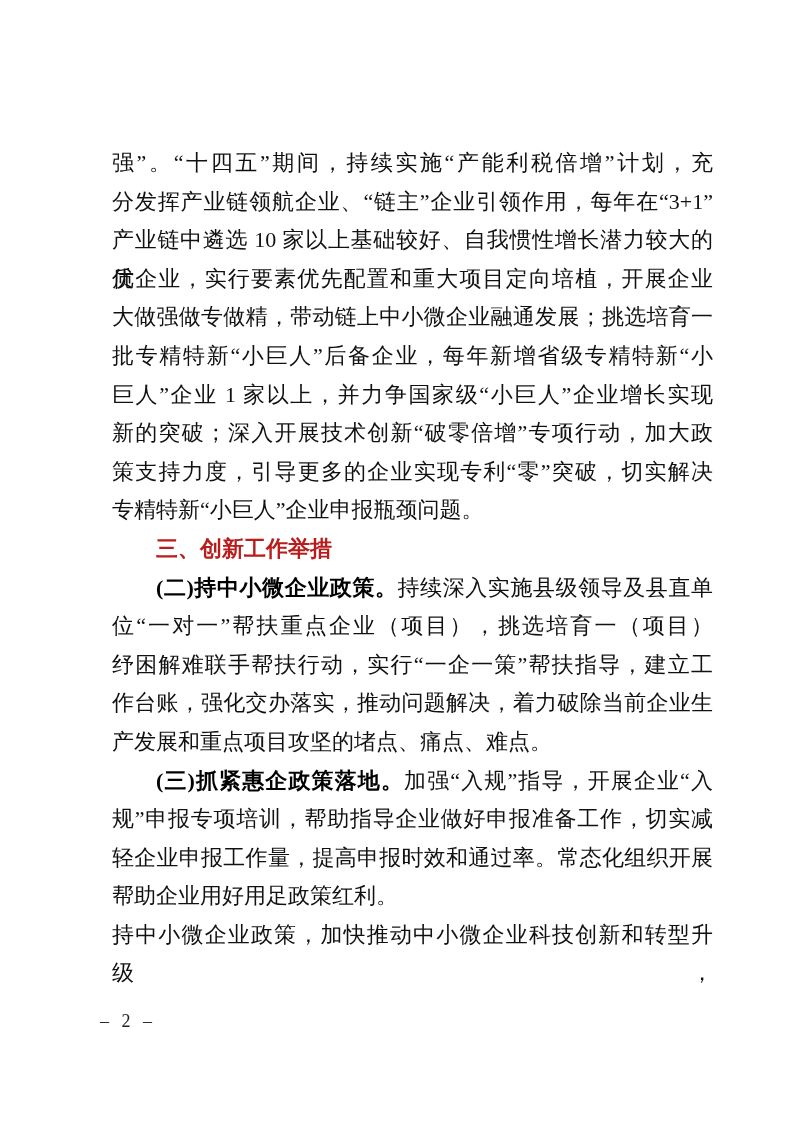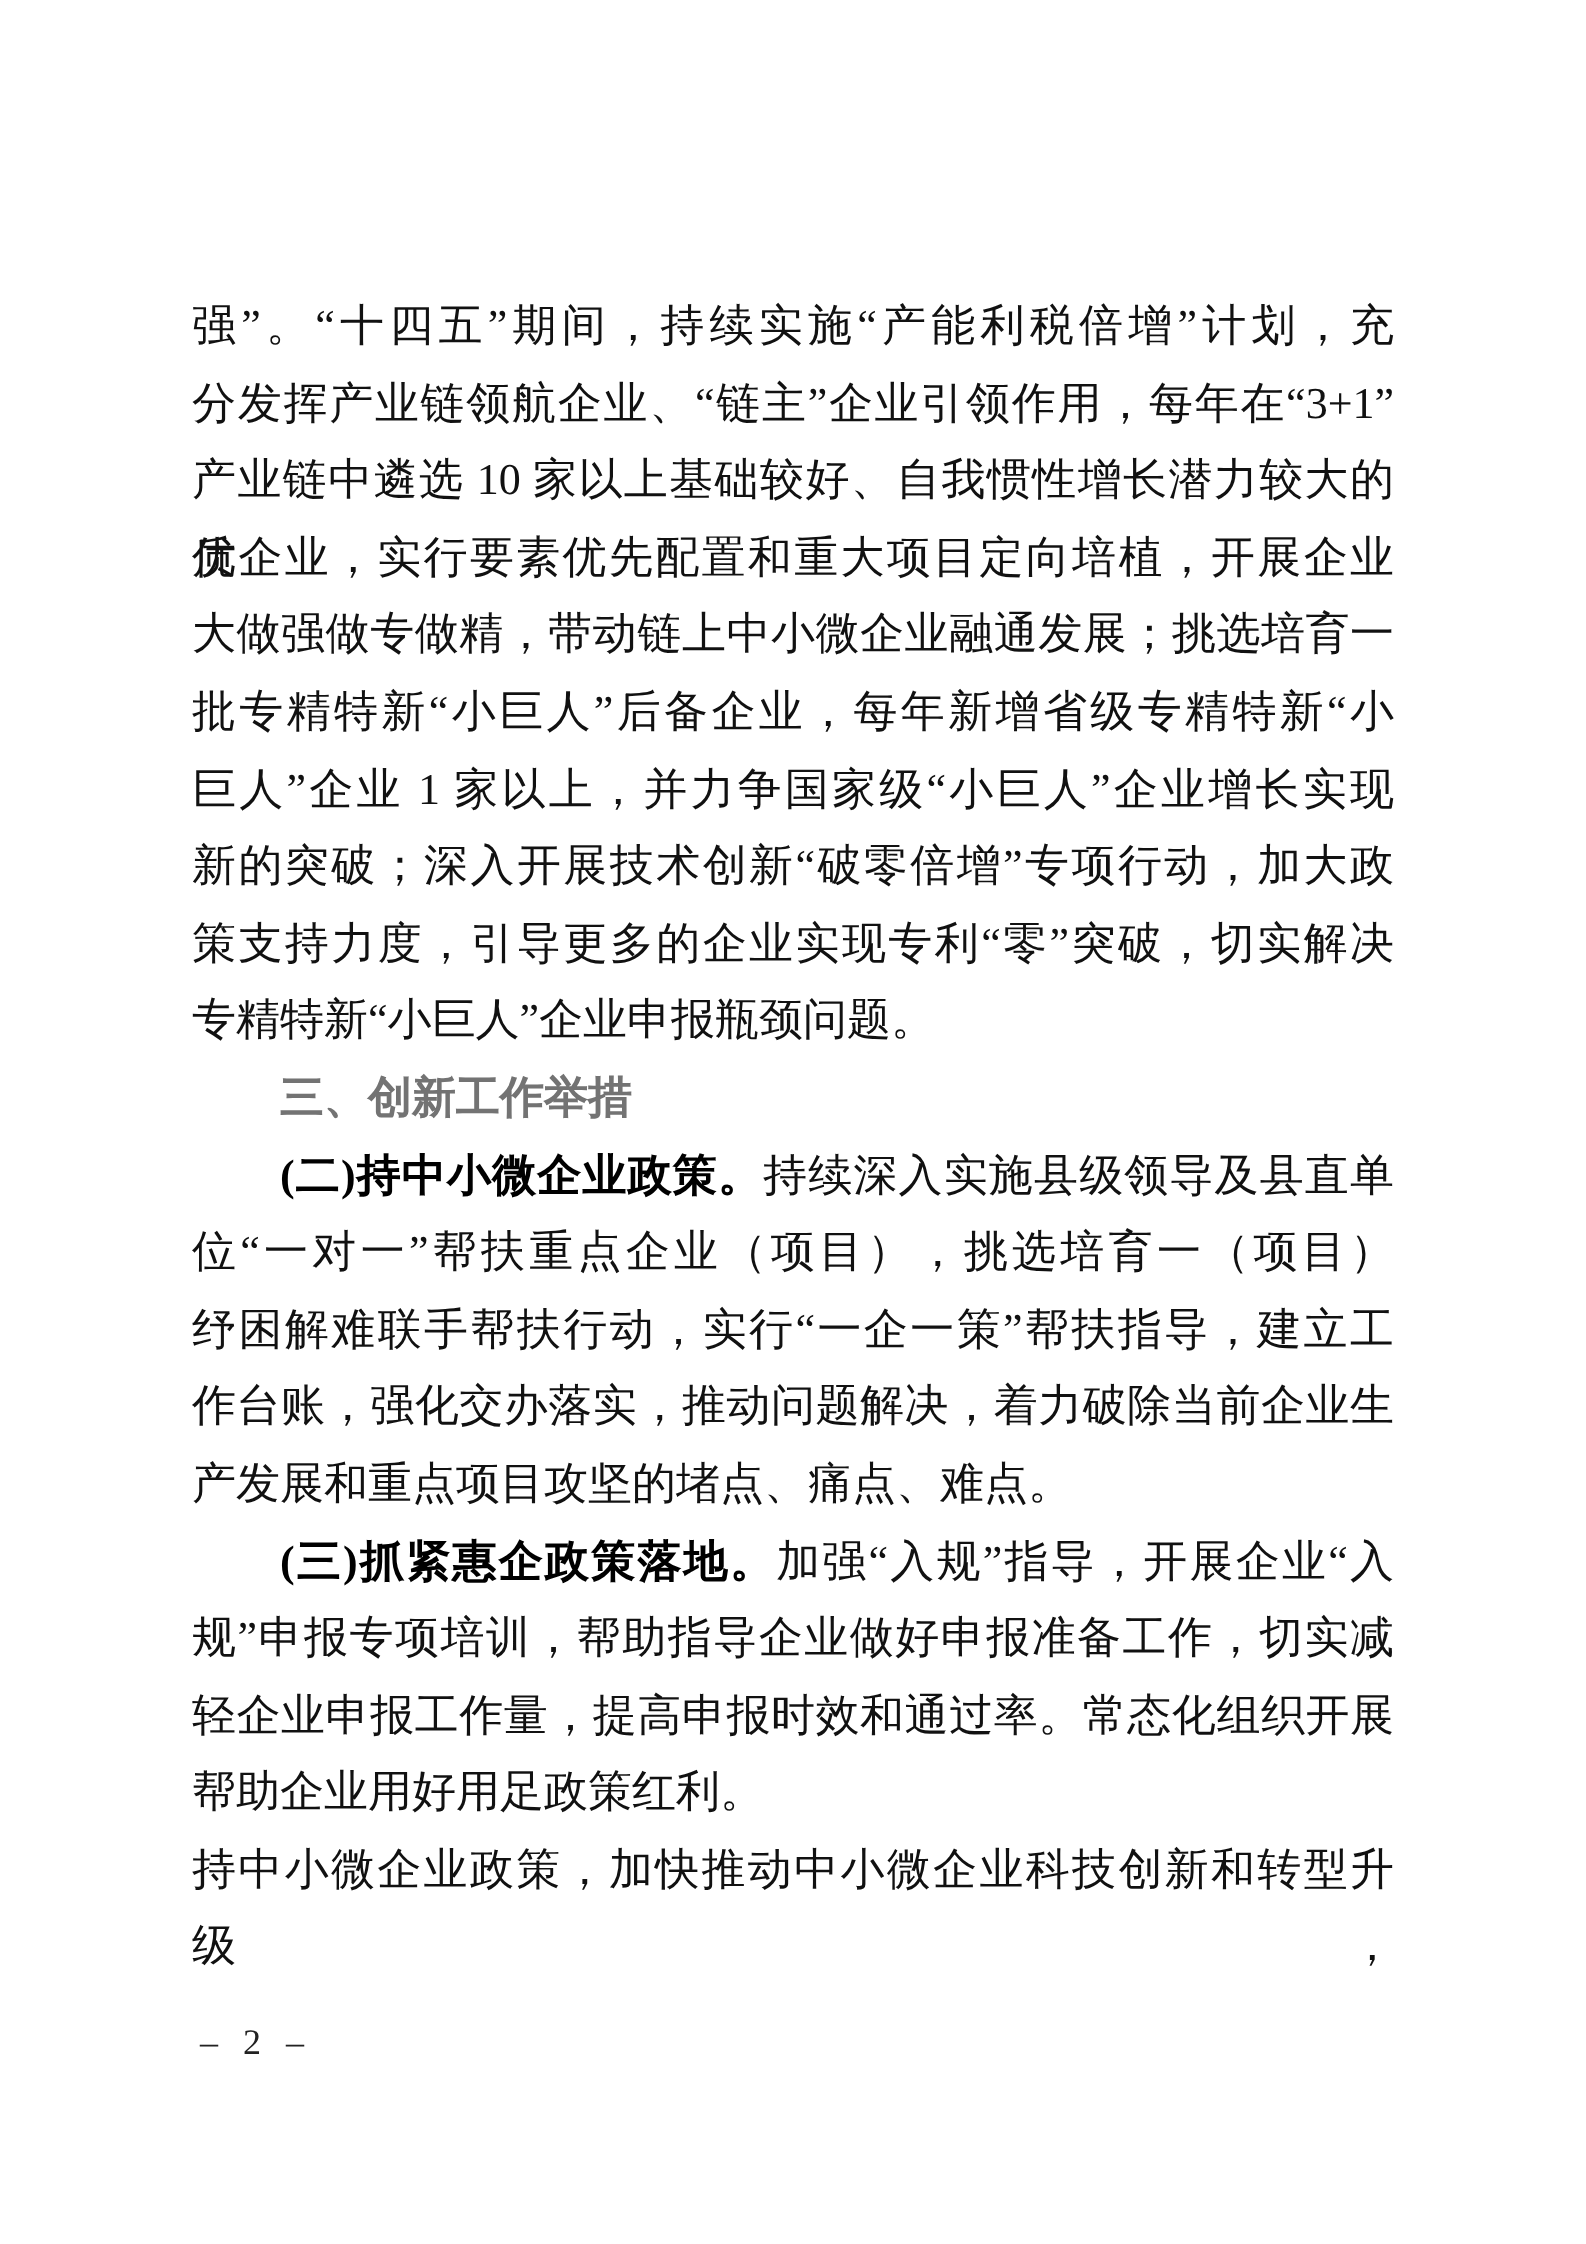--- a/index.html
+++ b/index.html
@@ -11,21 +11,21 @@
     position: relative;
     width: 793px;
     height: 1122px;
     background: #ffffff;
     overflow: hidden;
     font-family: "Liberation Serif", "DejaVu Serif", serif;
     color: #111111;
   }
   .text-block {
     position: absolute;
-    left: 96px;
+    left: 112px;
     top: 144px;
     width: 601px;
   }
   .line {
     display: block;
     height: 38.6px;
     line-height: 38.6px;
     font-size: 22px;
     white-space: nowrap;
     color: #111111;
@@ -35,21 +35,21 @@
     text-align: justify;
     text-align-last: justify;
   }
   .line.last {
     text-align: center;
     text-align-last: left;
   }
   .line.heading {
     font-family: "Liberation Sans", "DejaVu Sans", sans-serif;
     font-weight: 700;
-    color: #737373;
+    color: #b91c1c;
   }
   .lead {
     font-weight: 700;
     color: #000000;
   }
   .footer {
     position: absolute;
     left: 100px;
     top: 1006px;
     height: 30px;

